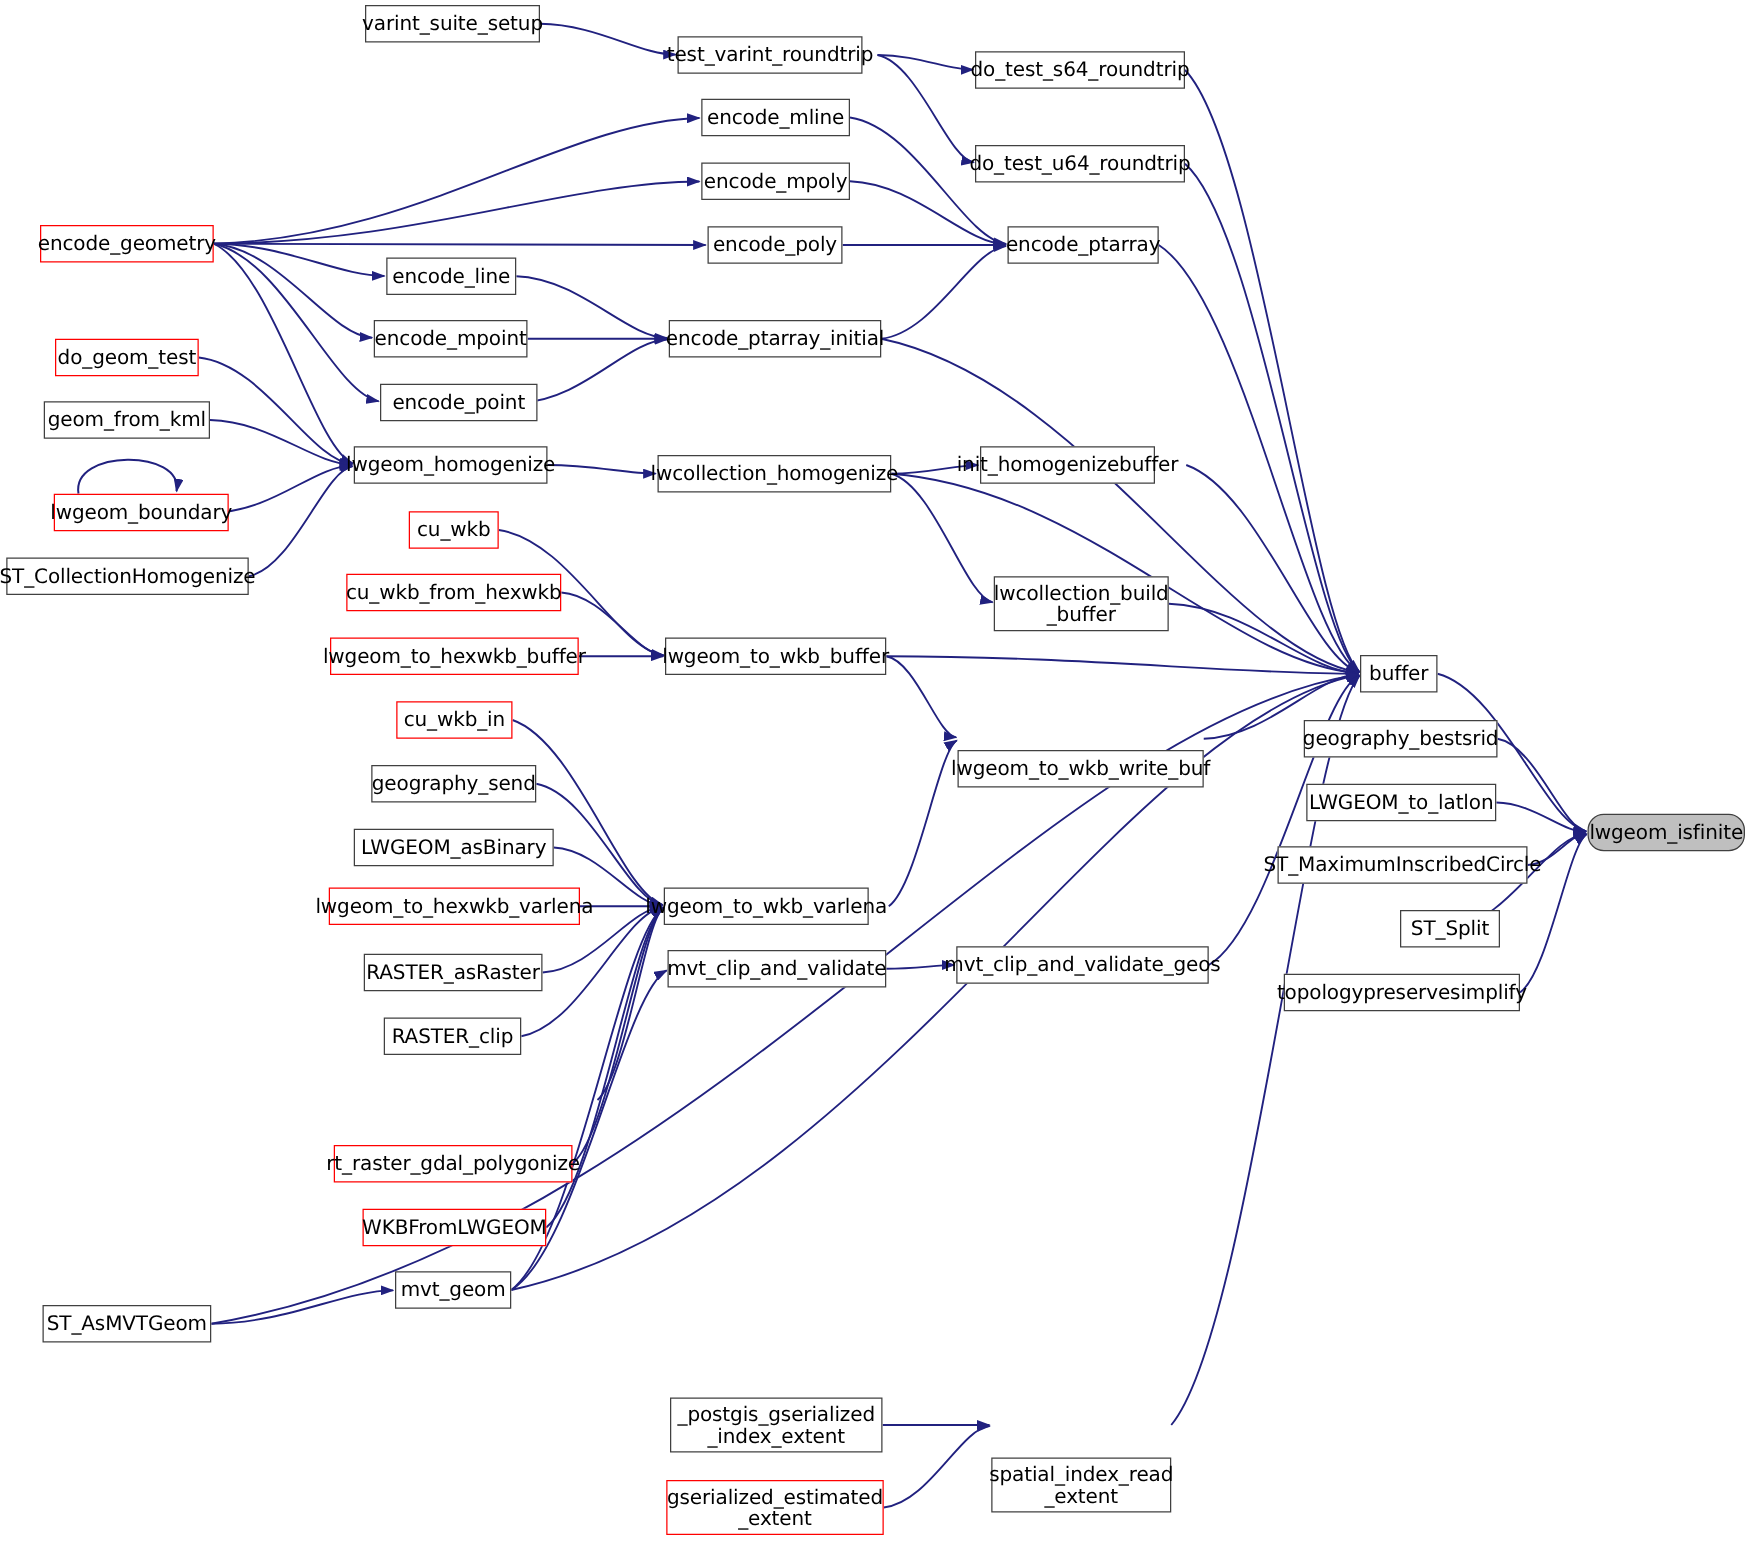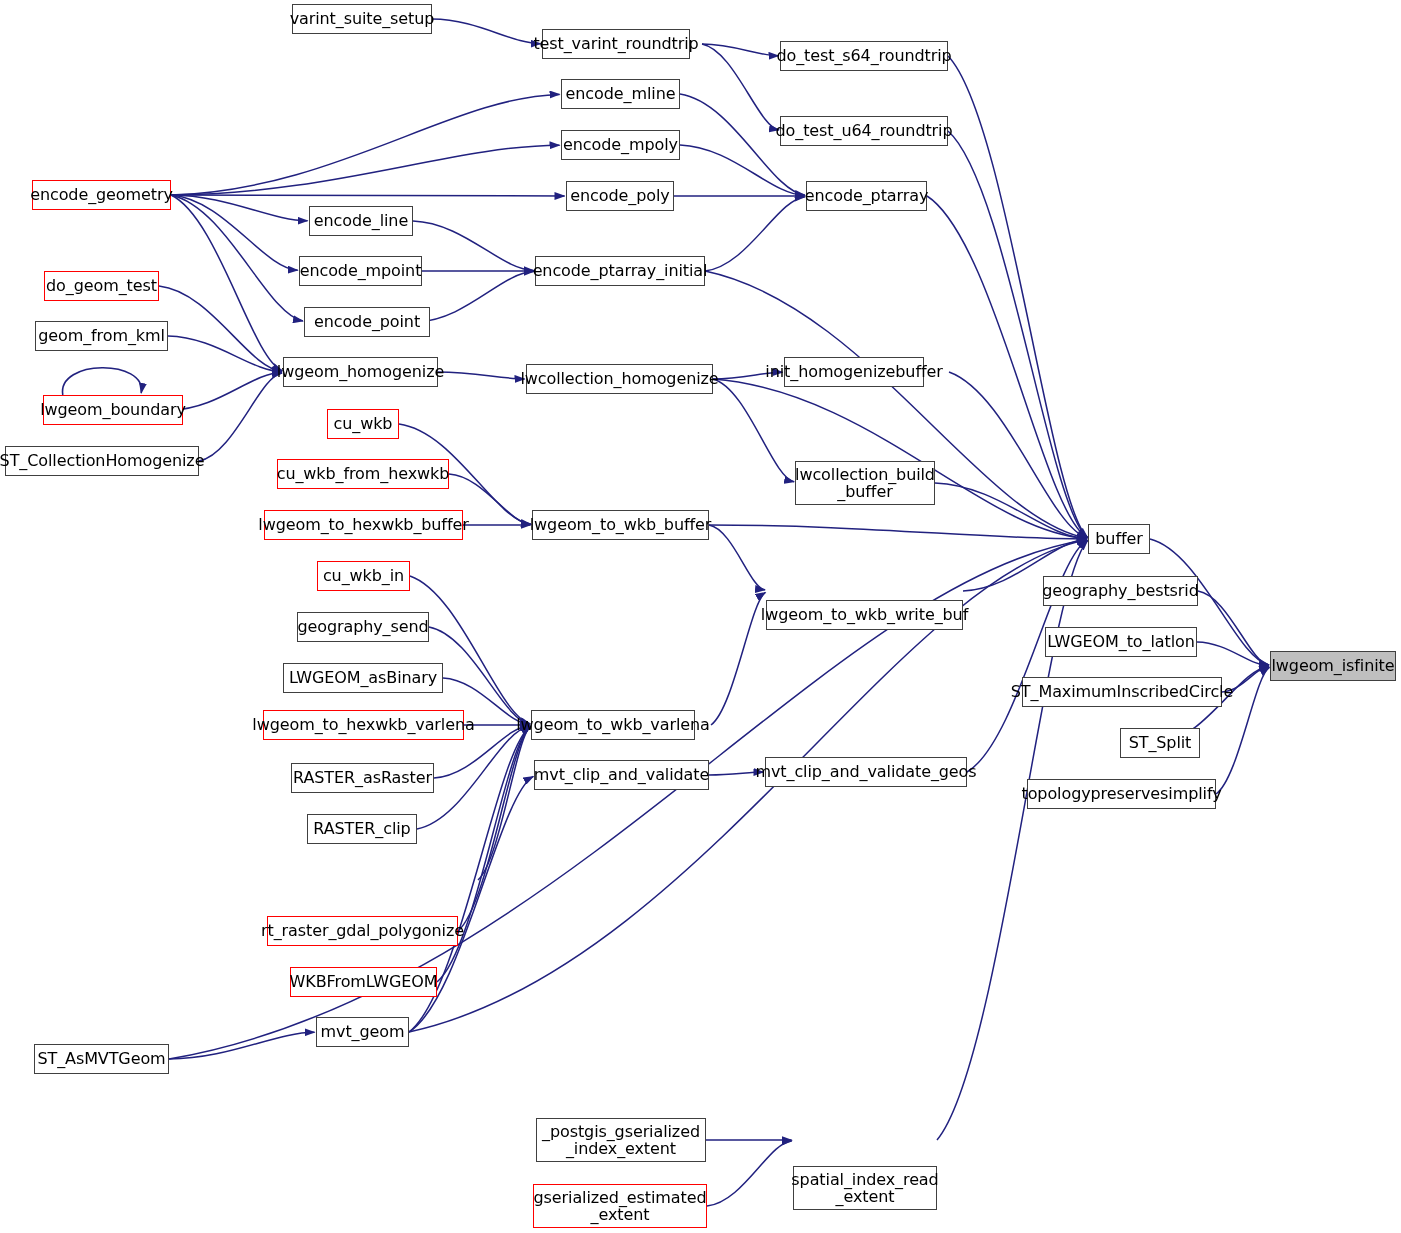--- a/index.html
+++ b/index.html
@@ -146,21 +146,21 @@
 _buffer</div>
     <div class="node red" style="left: 277px; top: 459px; width: 172px; height: 30px;">cu_wkb_from_hexwkb</div>
     <div class="node red" style="left: 264px; top: 510px; width: 199px; height: 30px;">lwgeom_to_hexwkb_buffer</div>
     <div class="node" style="left: 532px; top: 510px; width: 177px; height: 30px;">lwgeom_to_wkb_buffer</div>
     <div class="node" style="left: 1088px; top: 524px; width: 62px; height: 30px;">buffer</div>
     <div class="node red" style="left: 317px; top: 561px; width: 93px; height: 30px;">cu_wkb_in</div>
     <div class="node" style="left: 766px; top: 576px; width: 197px; height: 30px; margin-top: 24px;">lwgeom_to_wkb_write_buf</div>
     <div class="node" style="left: 1043px; top: 576px; width: 155px; height: 30px;">geography_bestsrid</div>
     <div class="node" style="left: 297px; top: 612px; width: 132px; height: 30px;">geography_send</div>
     <div class="node" style="left: 1045px; top: 627px; width: 152px; height: 30px;">LWGEOM_to_latlon</div>
-    <div class="node hl" style="left: 1270px; top: 651px; width: 126px; height: 30px;">lwgeom_isfinite</div>
+    <div class="node hl" style="left: 1270px; top: 651px; width: 126px; height: 30px; border-radius: 13px;">lwgeom_isfinite</div>
     <div class="node" style="left: 283px; top: 663px; width: 160px; height: 30px;">LWGEOM_asBinary</div>
     <div class="node" style="left: 1022px; top: 677px; width: 200px; height: 30px;">ST_MaximumInscribedCircle</div>
     <div class="node red" style="left: 263px; top: 710px; width: 201px; height: 30px;">lwgeom_to_hexwkb_varlena</div>
     <div class="node" style="left: 531px; top: 710px; width: 164px; height: 30px;">lwgeom_to_wkb_varlena</div>
     <div class="node" style="left: 1120px; top: 728px; width: 80px; height: 30px;">ST_Split</div>
     <div class="node" style="left: 291px; top: 763px; width: 143px; height: 30px;">RASTER_asRaster</div>
     <div class="node" style="left: 534px; top: 760px; width: 175px; height: 30px;">mvt_clip_and_validate</div>
     <div class="node" style="left: 765px; top: 757px; width: 202px; height: 30px;">mvt_clip_and_validate_geos</div>
     <div class="node" style="left: 1027px; top: 779px; width: 189px; height: 30px;">topologypreservesimplify</div>
     <div class="node" style="left: 307px; top: 814px; width: 110px; height: 30px;">RASTER_clip</div>

